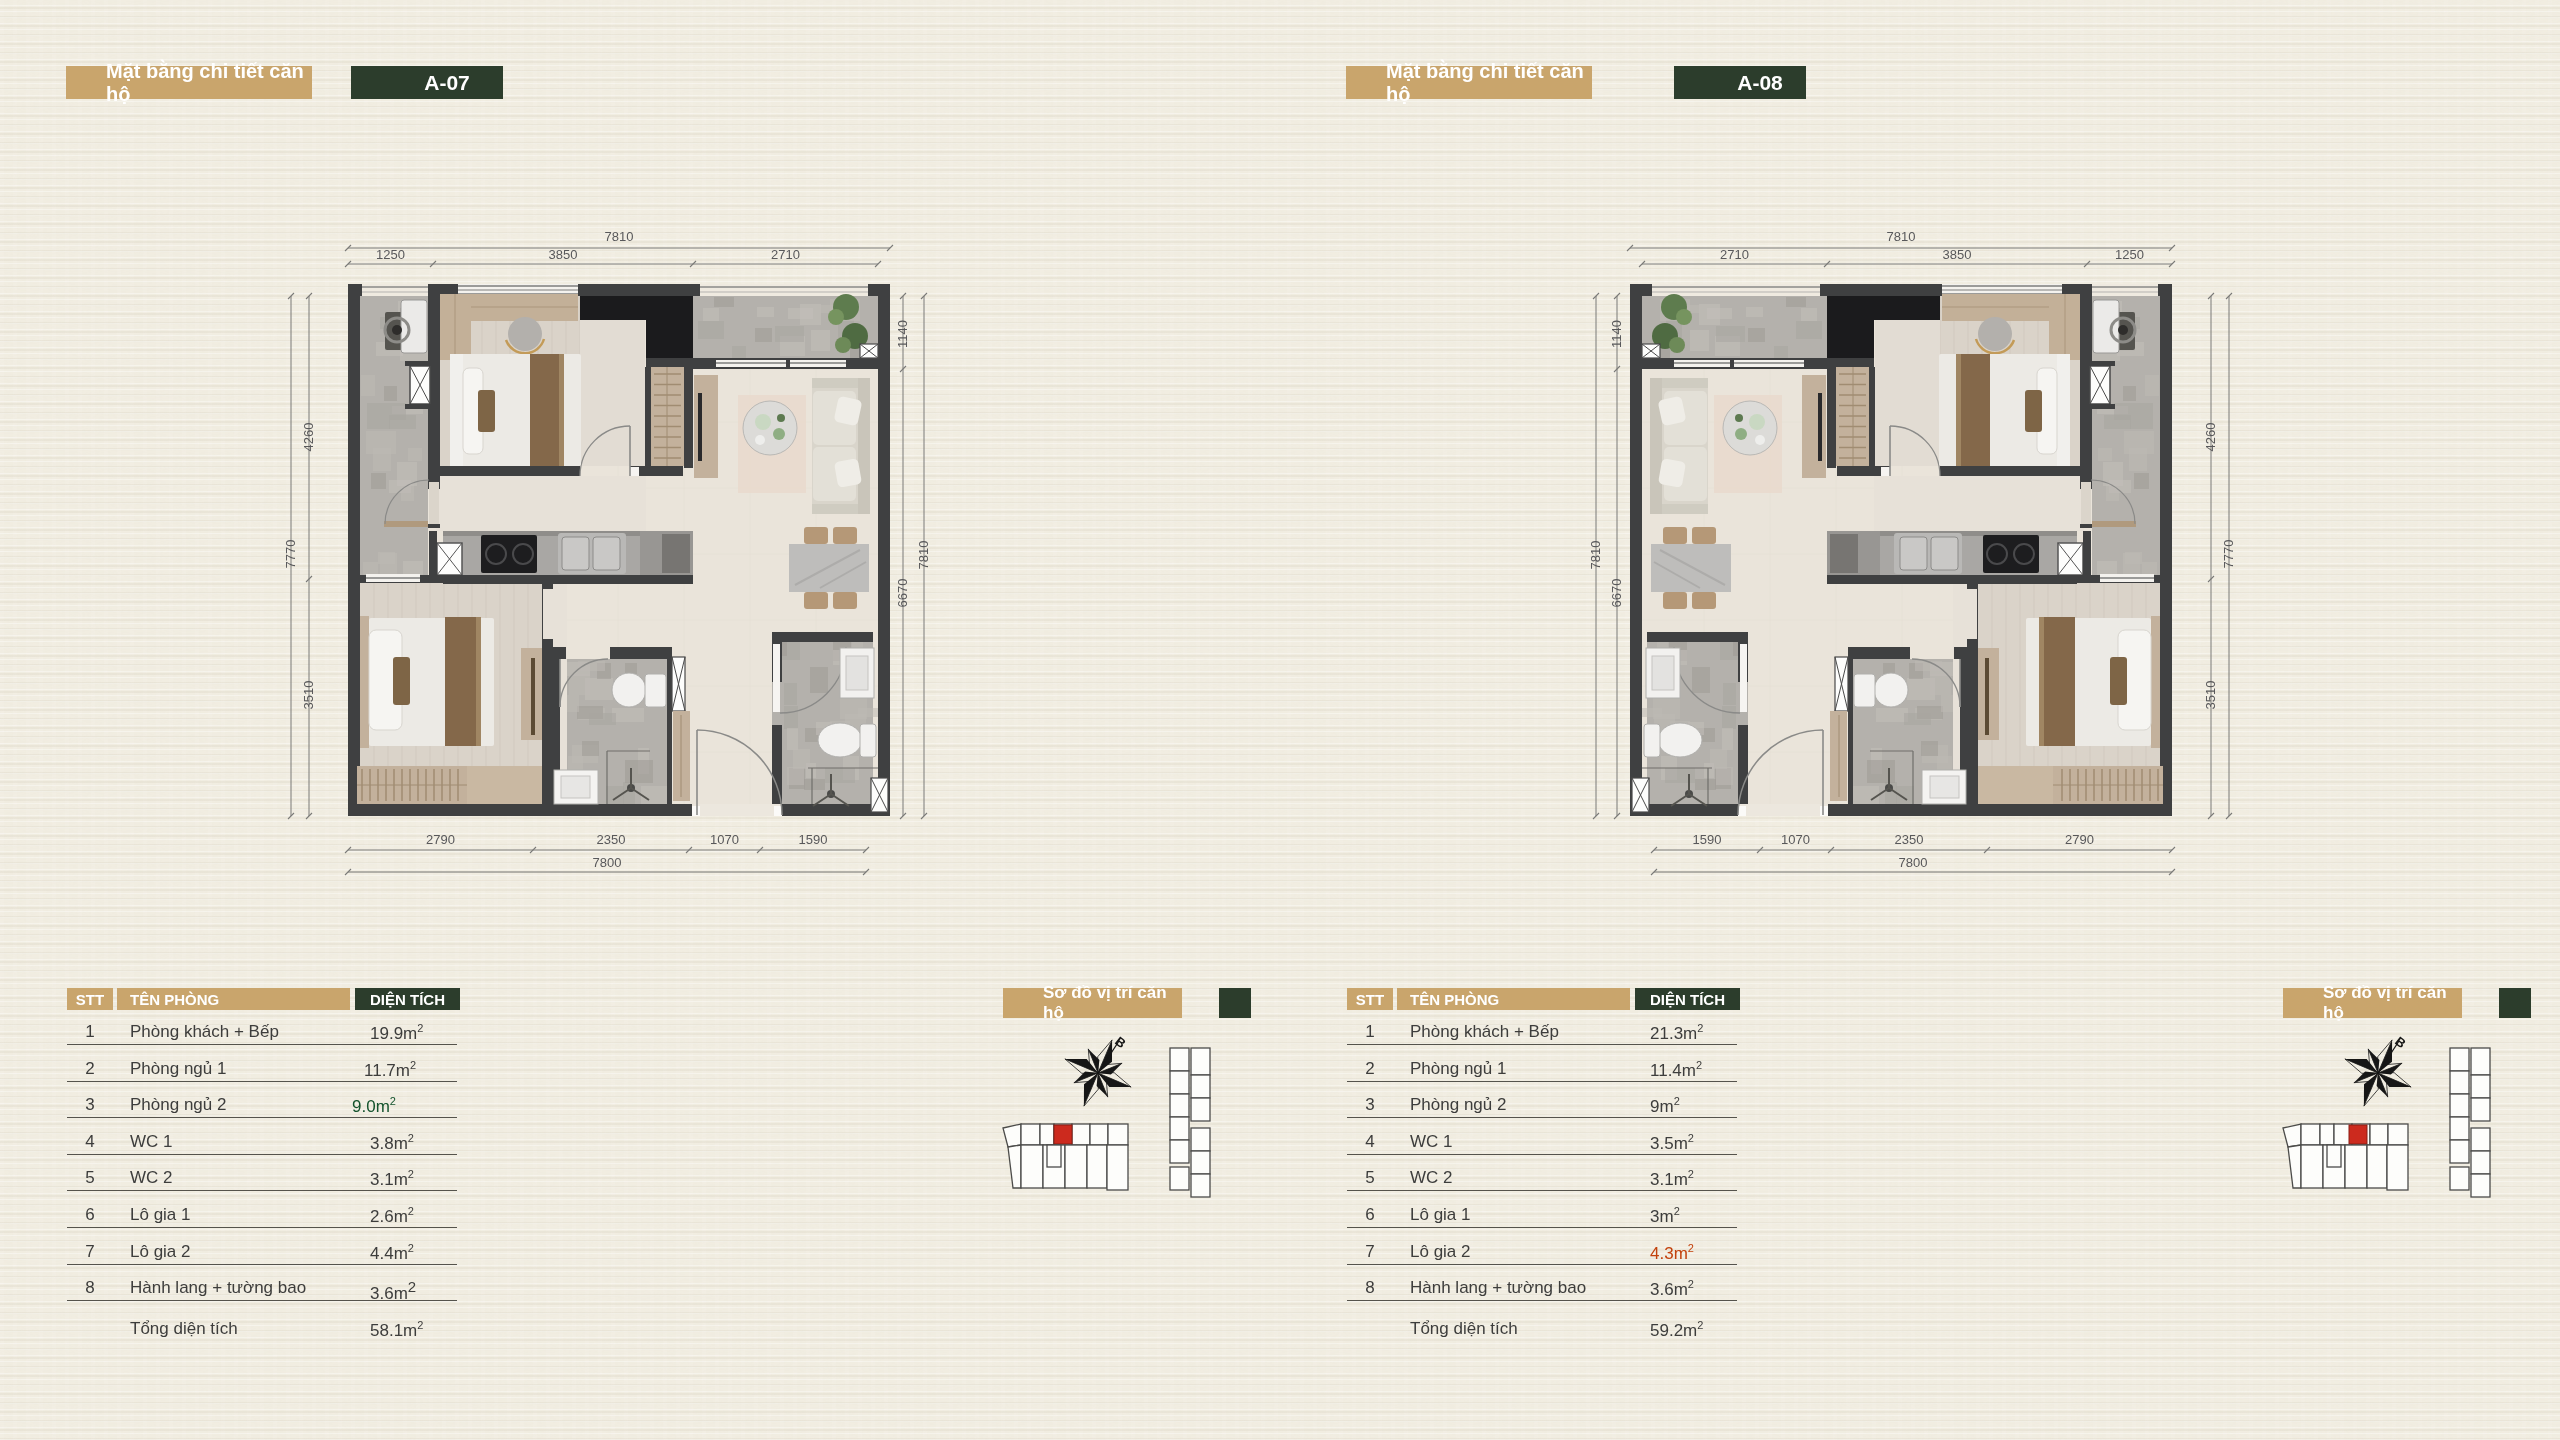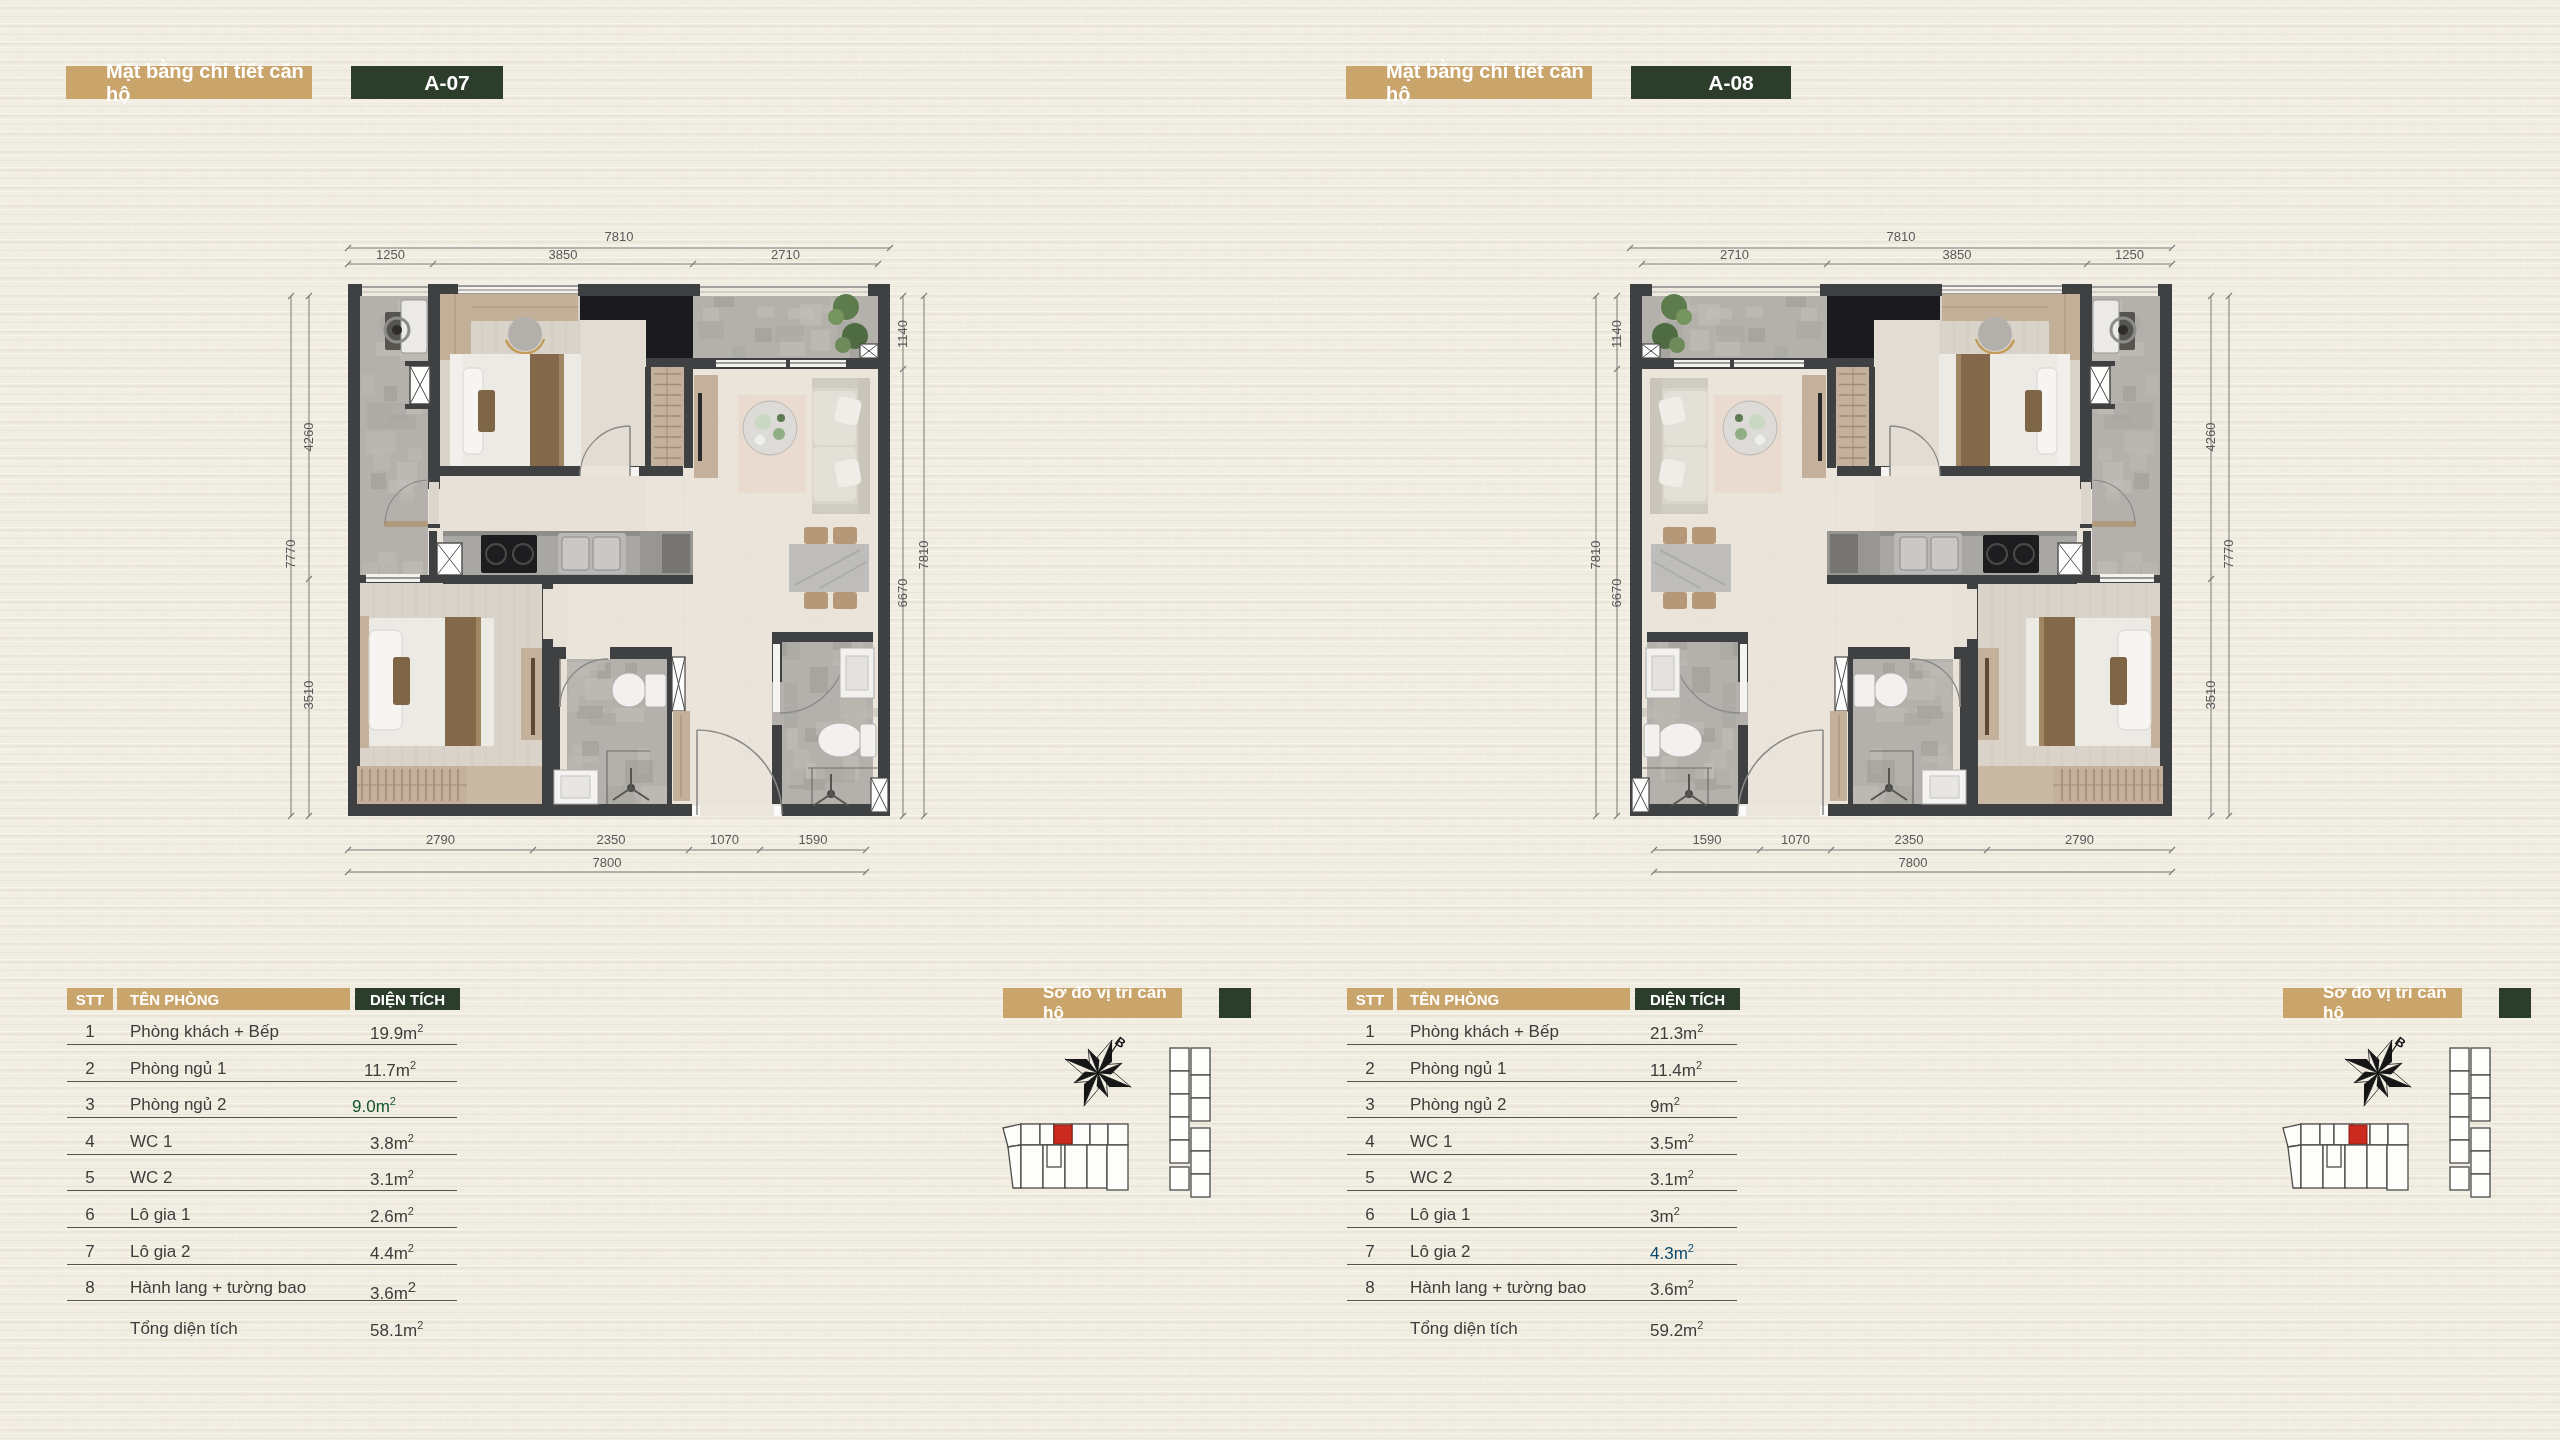--- a/index.html
+++ b/index.html
@@ -29,21 +29,21 @@
 </svg>
 <div class="badge tan" style="left:66px;top:66px;width:246px;">
  <span style="font-size:20px;">Mặt bằng chi tiết căn hộ</span>
   </div>
 <div class="badge grn" style="left:314px;top:66px;width:152px;">
  <span style="font-size:21px;">A-07</span>
   </div>
 <div class="badge tan" style="left:1346px;top:66px;width:246px;">
  <span style="font-size:20px;">Mặt bằng chi tiết căn hộ</span>
   </div>
-<div class="badge grn" style="left:1594px;top:66px;width:160px;">
+<div class="badge grn" style="left:1637px;top:66px;width:132px;">
  <span style="font-size:21px;">A-08</span>
   </div>
 
 <svg class="abs" style="left:0;top:0;" width="2560" height="1440" viewBox="0 0 2560 1440">
 <defs>
 <g id="plan">
 <rect x="354" y="290" width="530" height="520" fill="#eae4da"></rect>
 <line x1="420" y1="290" x2="420" y2="810" stroke="#e6e0d6" stroke-width="0.8"></line>
 <line x1="486" y1="290" x2="486" y2="810" stroke="#e6e0d6" stroke-width="0.8"></line>
 <line x1="552" y1="290" x2="552" y2="810" stroke="#e6e0d6" stroke-width="0.8"></line>
@@ -613,21 +613,21 @@
 <div style="position:absolute;left:1347px;top:1168.3999999999996px;width:46px;text-align:center;font-size:17px;color:#3d3d3c;">5</div>
 <div style="position:absolute;left:1410px;top:1168.3999999999996px;font-size:17px;color:#3d3d3c;">WC 2</div>
 <div style="position:absolute;left:1650px;top:1168.3999999999996px;font-size:17px;color:#3d3d3c;">3.1m<sup>2</sup></div>
 <div style="position:absolute;left:1347px;top:1190.3999999999996px;width:390px;height:1px;background:#55534c;"></div>
 <div style="position:absolute;left:1347px;top:1204.9999999999995px;width:46px;text-align:center;font-size:17px;color:#3d3d3c;">6</div>
 <div style="position:absolute;left:1410px;top:1204.9999999999995px;font-size:17px;color:#3d3d3c;">Lô gia 1</div>
 <div style="position:absolute;left:1650px;top:1204.9999999999995px;font-size:17px;color:#3d3d3c;">3m<sup>2</sup></div>
 <div style="position:absolute;left:1347px;top:1226.9999999999995px;width:390px;height:1px;background:#55534c;"></div>
 <div style="position:absolute;left:1347px;top:1241.5999999999995px;width:46px;text-align:center;font-size:17px;color:#3d3d3c;">7</div>
 <div style="position:absolute;left:1410px;top:1241.5999999999995px;font-size:17px;color:#3d3d3c;">Lô gia 2</div>
-<div style="position:absolute;left:1650px;top:1241.5999999999995px;font-size:17px;color:#0c4a6e;">4.3m<sup>2</sup></div>
+<div style="position:absolute;left:1650px;top:1241.5999999999995px;font-size:17px;color:#c2410c;">4.3m<sup>2</sup></div>
 <div style="position:absolute;left:1347px;top:1263.5999999999995px;width:390px;height:1px;background:#55534c;"></div>
 <div style="position:absolute;left:1347px;top:1278.1999999999994px;width:46px;text-align:center;font-size:17px;color:#3d3d3c;">8</div>
 <div style="position:absolute;left:1410px;top:1278.1999999999994px;font-size:17px;color:#3d3d3c;">Hành lang + tường bao</div>
 <div style="position:absolute;left:1650px;top:1278.1999999999994px;font-size:17px;color:#3d3d3c;">3.6m<sup>2</sup></div>
 <div style="position:absolute;left:1347px;top:1300.1999999999994px;width:390px;height:1px;background:#55534c;"></div>
 <div style="position:absolute;left:1410px;top:1318.7999999999993px;font-size:17px;color:#3d3d3c;">Tổng diện tích</div>
 <div style="position:absolute;left:1650px;top:1318.7999999999993px;font-size:17px;color:#3d3d3c;">59.2m<sup>2</sup></div>
 
 <div class="badge tan" style="left:1003px;top:988px;width:179px;height:30px;">
  <span style="font-size:17px;">Sơ đồ vị trí căn hộ</span>

